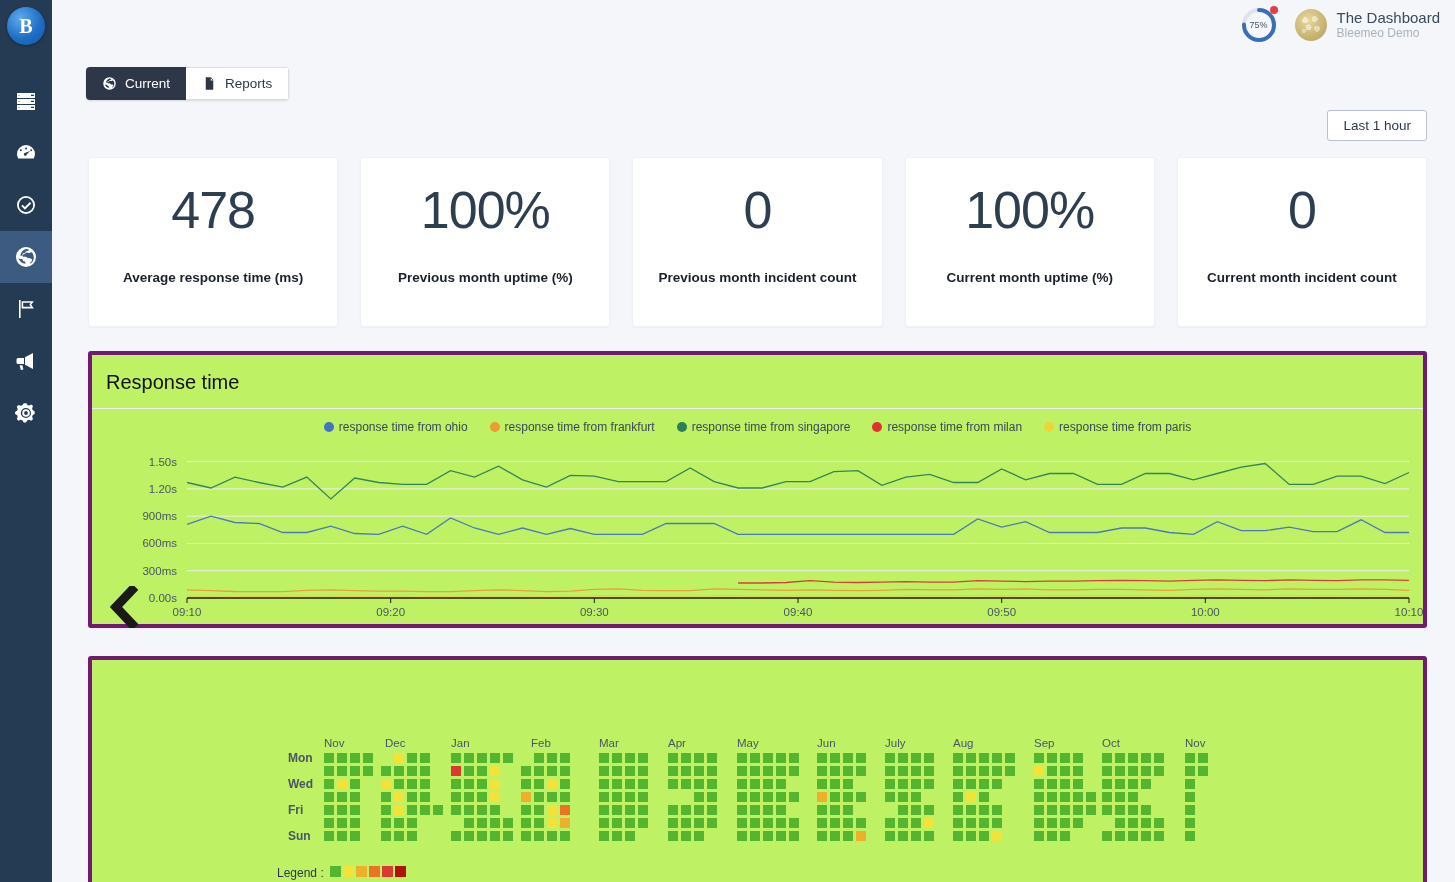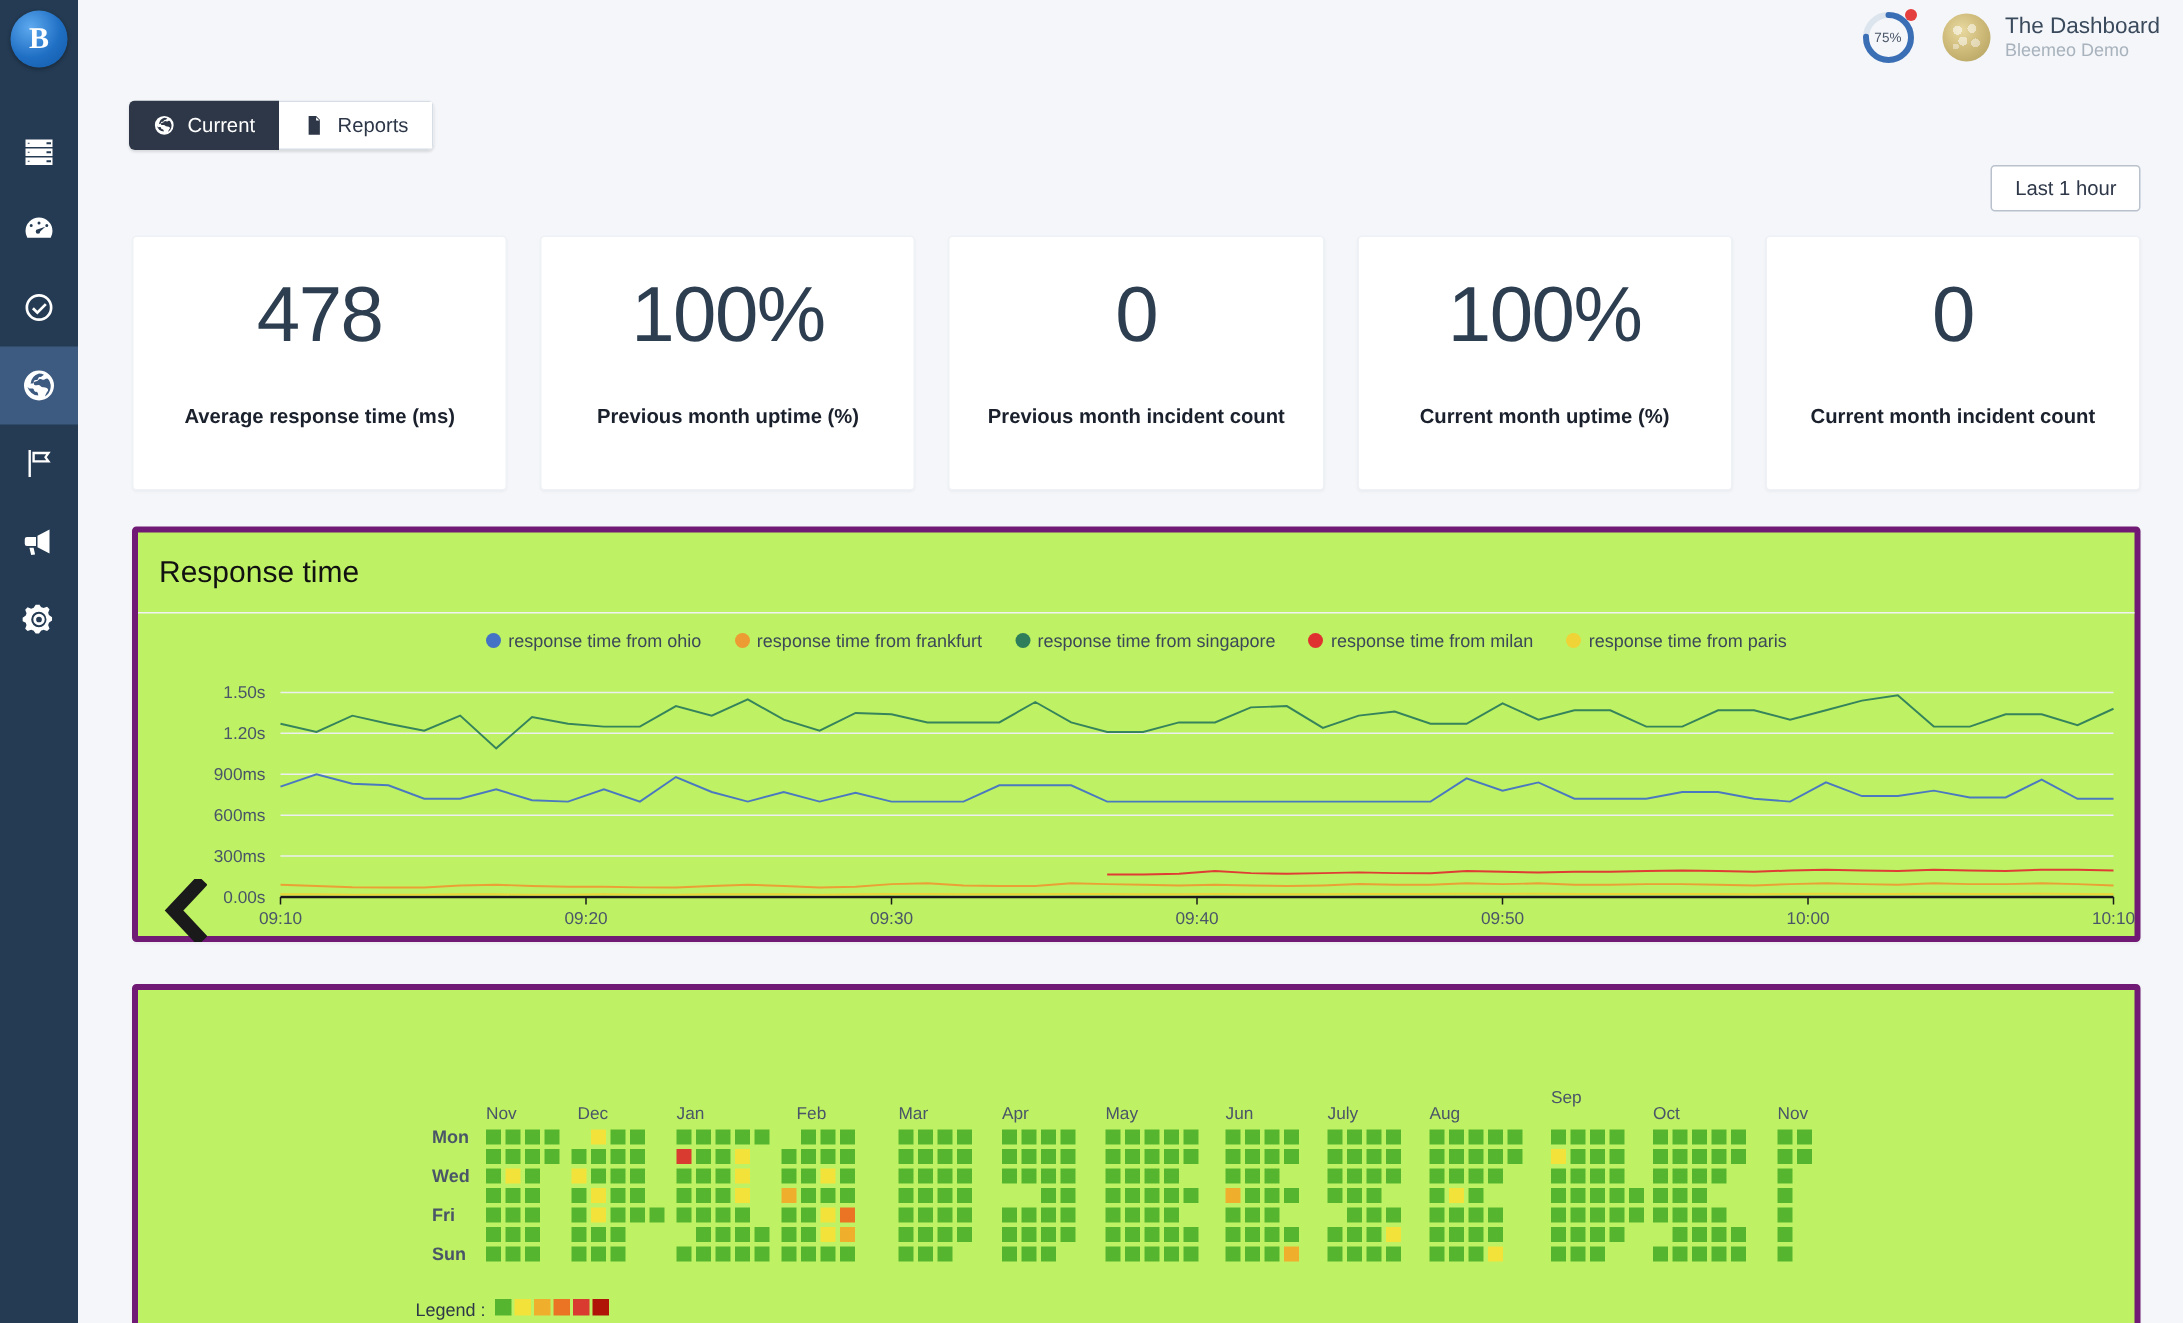--- a/index.html
+++ b/index.html
@@ -351,21 +351,21 @@
   <div class="hm-monthlabel" style="left: 232px; top: 77px;">Nov</div>
       <div class="hm-monthlabel" style="left: 293px; top: 77px;">Dec</div>
       <div class="hm-monthlabel" style="left: 359px; top: 77px;">Jan</div>
       <div class="hm-monthlabel" style="left: 439px; top: 77px;">Feb</div>
       <div class="hm-monthlabel" style="left: 507px; top: 77px;">Mar</div>
       <div class="hm-monthlabel" style="left: 576px; top: 77px;">Apr</div>
       <div class="hm-monthlabel" style="left: 645px; top: 77px;">May</div>
       <div class="hm-monthlabel" style="left: 725px; top: 77px;">Jun</div>
       <div class="hm-monthlabel" style="left: 793px; top: 77px;">July</div>
       <div class="hm-monthlabel" style="left: 861px; top: 77px;">Aug</div>
-      <div class="hm-monthlabel" style="left: 942px; top: 66px;">Sep</div>
+      <div class="hm-monthlabel" style="left: 942px; top: 77px;">Sep</div>
       <div class="hm-monthlabel" style="left: 1010px; top: 77px;">Oct</div>
       <div class="hm-monthlabel" style="left: 1093px; top: 77px;">Nov</div>
       <div class="hm-daylabel" style="left: 196px; top: 91px;">Mon</div>
       <div class="hm-daylabel" style="left: 196px; top: 117px;">Wed</div>
       <div class="hm-daylabel" style="left: 196px; top: 143px;">Fri</div>
       <div class="hm-daylabel" style="left: 196px; top: 169px;">Sun</div>
       <div class="hm-cell" style="left: 232px; top: 93px; background: rgb(85, 181, 46);"></div>
       <div class="hm-cell" style="left: 232px; top: 106px; background: rgb(85, 181, 46);"></div>
       <div class="hm-cell" style="left: 232px; top: 119px; background: rgb(85, 181, 46);"></div>
       <div class="hm-cell" style="left: 232px; top: 132px; background: rgb(85, 181, 46);"></div>

